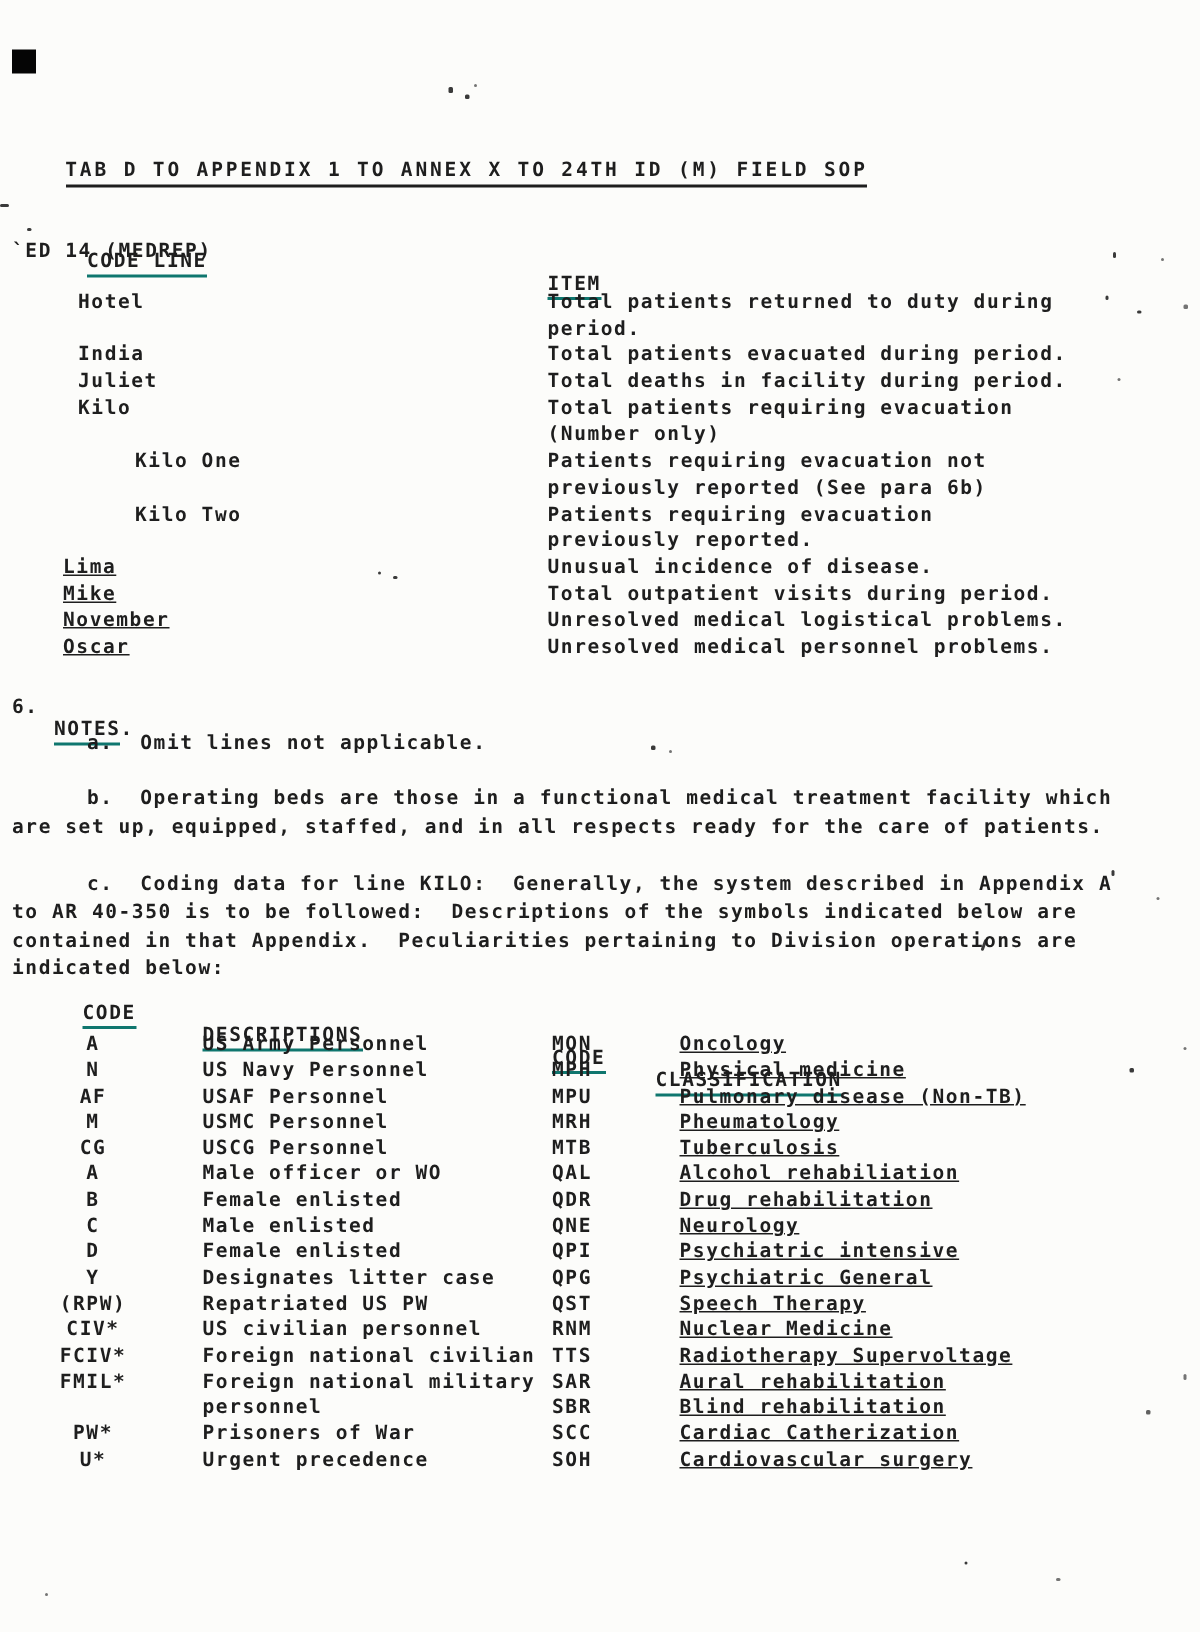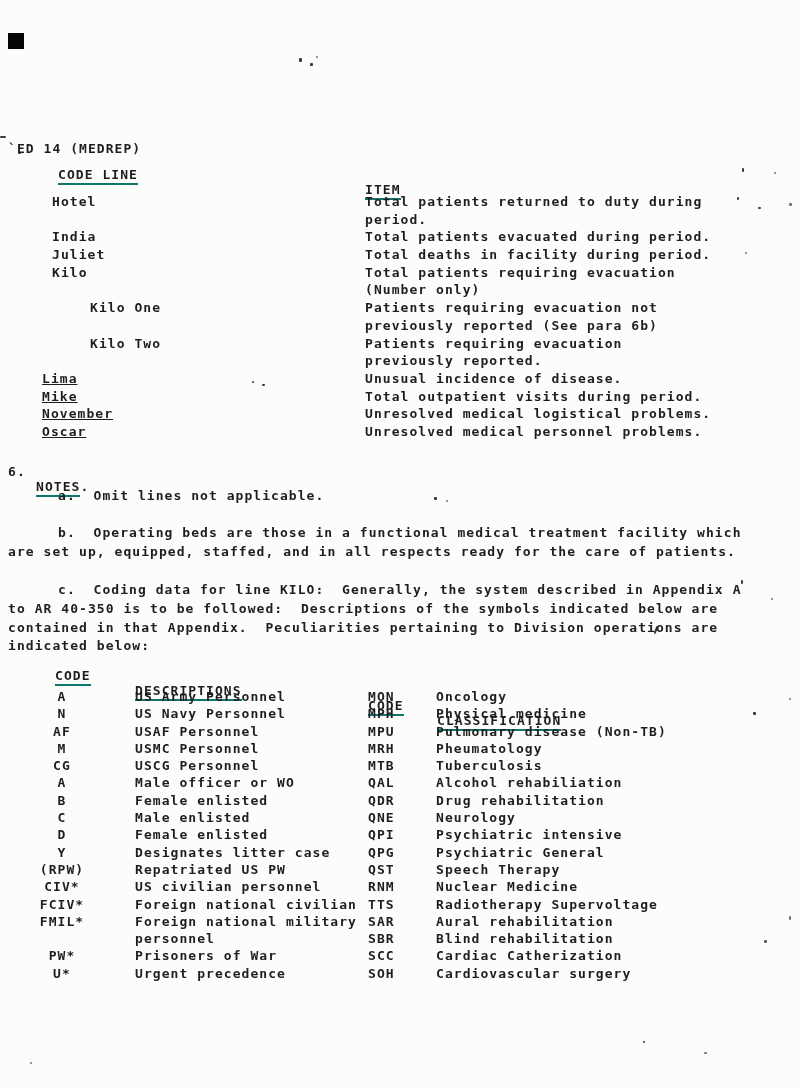--- a/index.html
+++ b/index.html
@@ -34,21 +34,21 @@
   
   .note-line { height:18.8px; line-height:18.8px;padding-left:24px; }
   .note-first { position:absolute; left:58px; }
   .note-cont { position:absolute; left:8px; }
 
   
   .ct-row { position:relative; height:17.3px; line-height:17.3px; width:800px; }
   .ct-code1 { position:absolute; left:30px; width:64px; text-align:center; }
   .ct-desc  { position:absolute; left:135px; }
   .ct-code2 { position:absolute; left:368px; }
-  .ct-class { position:absolute; left:436px; }
+  .ct-class { position:absolute; left:453px;text-decoration:underline; }
 
   
   .artifact-square { position:absolute; left:8px; top:33px; width:16px; height:16px; background:#050505; }
   .speck { position:absolute; background:#3a3a3a; border-radius:1px; }
 </style>
 </head>
 <body>
 
 <div class="page">
 
@@ -73,20 +73,21 @@
   <div class="speck" style="left:655px;top:626px;width:2px;height:8px;transform:rotate(20deg);"></div>
   <div class="speck" style="left:753px;top:712px;width:3px;height:3px;"></div>
   <div class="speck" style="left:789px;top:698px;width:2px;height:2px;opacity:.7;"></div>
   <div class="speck" style="left:764px;top:940px;width:3px;height:3px;opacity:.8;"></div>
   <div class="speck" style="left:789px;top:916px;width:2px;height:4px;opacity:.7;"></div>
   <div class="speck" style="left:643px;top:1041px;width:2px;height:2px;"></div>
   <div class="speck" style="left:704px;top:1052px;width:3px;height:2px;opacity:.7;"></div>
   <div class="speck" style="left:30px;top:1062px;width:2px;height:2px;opacity:.7;"></div>
 
   <div class="abs" style="top:91px;left:8px;">
+    <div class="doc-title">TAB D TO APPENDIX 1 TO ANNEX X TO 24TH ID (M) FIELD SOP</div>
     <div class="doc-subtitle">`ED 14 (MEDREP)</div>
   </div>
 
   <div class="abs" style="top:152px;left:0;width:800px;height:20px;">
     <span class="abs u" style="left:58px;">CODE LINE</span>
     <span class="abs u" style="left:365px;">ITEM</span>
   </div>
 
   <div class="abs" style="top:193px;left:0;"><div class="cl-row"><span class="cl-code indent-1">Hotel</span><span class="cl-item">Total patients returned to duty during</span></div><div class="cl-row"><span class="cl-item">period.</span></div><div class="cl-row"><span class="cl-code indent-1">India</span><span class="cl-item">Total patients evacuated during period.</span></div><div class="cl-row"><span class="cl-code indent-1">Juliet</span><span class="cl-item">Total deaths in facility during period.</span></div><div class="cl-row"><span class="cl-code indent-1">Kilo</span><span class="cl-item">Total patients requiring evacuation</span></div><div class="cl-row"><span class="cl-item">(Number only)</span></div><div class="cl-row"><span class="cl-code indent-2">Kilo One</span><span class="cl-item">Patients requiring evacuation not</span></div><div class="cl-row"><span class="cl-item">previously reported (See para 6b)</span></div><div class="cl-row"><span class="cl-code indent-2">Kilo Two</span><span class="cl-item">Patients requiring evacuation</span></div><div class="cl-row"><span class="cl-item">previously reported.</span></div><div class="cl-row"><span class="cl-code indent-0">Lima</span><span class="cl-item">Unusual incidence of disease.</span></div><div class="cl-row"><span class="cl-code indent-0">Mike</span><span class="cl-item">Total outpatient visits during period.</span></div><div class="cl-row"><span class="cl-code indent-0">November</span><span class="cl-item">Unresolved medical logistical problems.</span></div><div class="cl-row"><span class="cl-code indent-0">Oscar</span><span class="cl-item">Unresolved medical personnel problems.</span></div></div>
 

